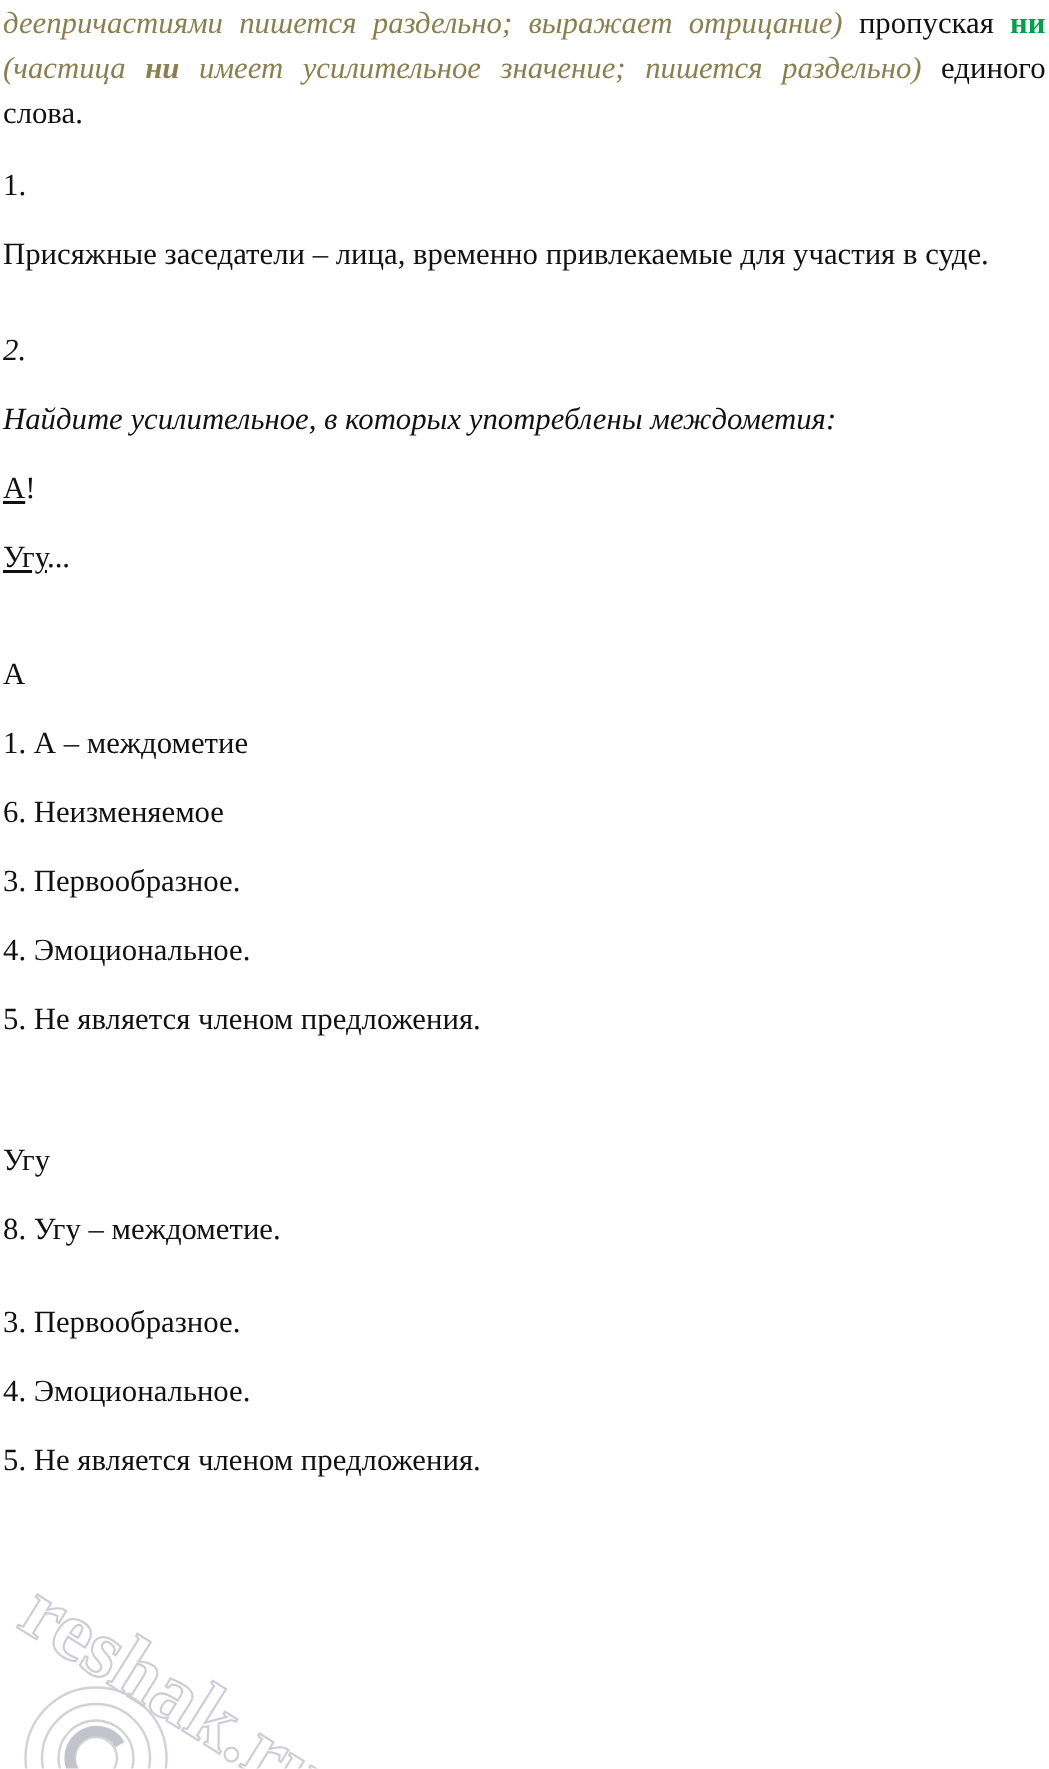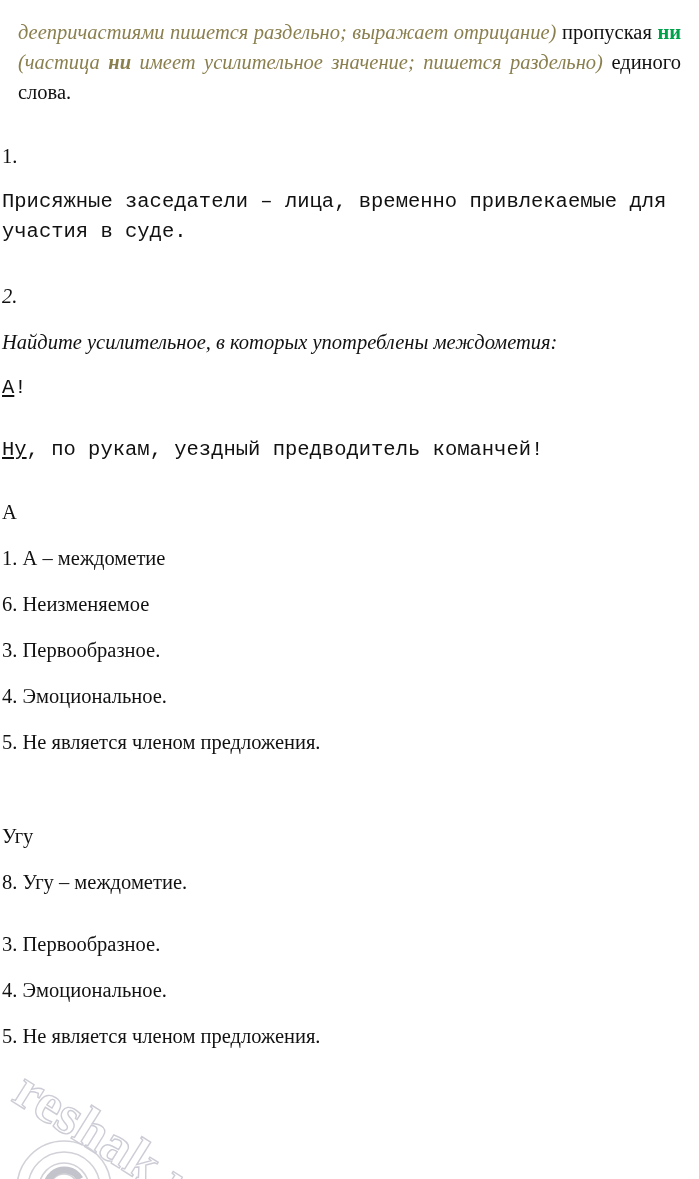--- a/index.html
+++ b/index.html
@@ -43,21 +43,21 @@
     font-size: 20.5px;
     line-height: 30px;
   }
 
   .intro {
     font-style: italic;
     color: #8a7f4e;
     font-size: 20.5px;
     line-height: 30px;
     text-align: justify;
-    margin: 16px;
+    margin: 0;
     padding-top: 1px;
   }
   .intro .plain {
     font-style: normal;
     color: #111111;
   }
   .intro .accent-ni {
     font-style: normal;
     font-weight: bold;
     color: #00a14b;
@@ -70,21 +70,20 @@
 
   .num-head {
     margin: 0;
     padding: 0;
   }
 
   .para {
     margin: 0;
     padding: 0;
     text-align: left;
-    font-family: Liberation Mono, monospace;
   }
 
   .italic-q {
     font-style: italic;
     margin: 0;
     padding: 0;
   }
 
   .sentence .u {
     text-decoration: underline;
@@ -142,24 +141,24 @@
   <div class="sp-b"></div>
 
   <p class="italic-q block">Найдите усилительное, в которых употреблены междометия:</p>
 
   <div class="sp-b"></div>
 
   <p class="para sentence block"><span class="u">А</span><span>!</span></p>
 
   <div class="sp-b"></div>
 
+  <p class="para sentence block"><span class="u">Угу</span><span>...</span></p>
 
   <div class="sp-b"></div>
 
-  <p class="para sentence block"><span class="u">Ну</span><span>, по рукам, уездный предводитель команчей!</span></p>
 
   <div class="sp-b"></div>
 
 
   <div class="sp-b"></div>
 
   <p class="word-head block">А</p>
 
   <div class="sp-b"></div>
 

